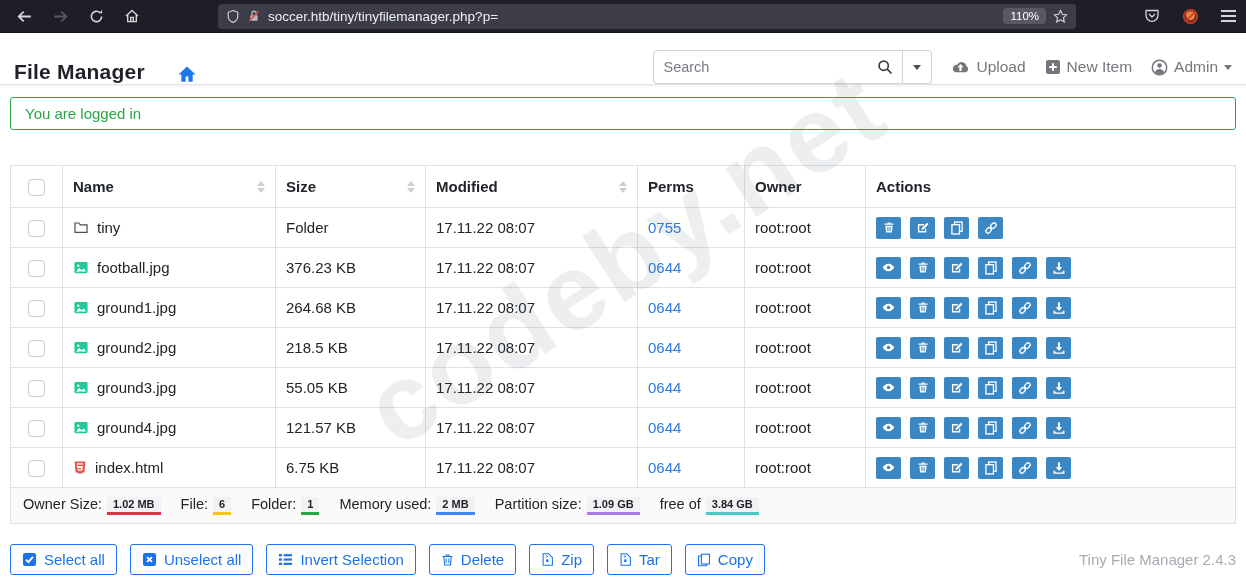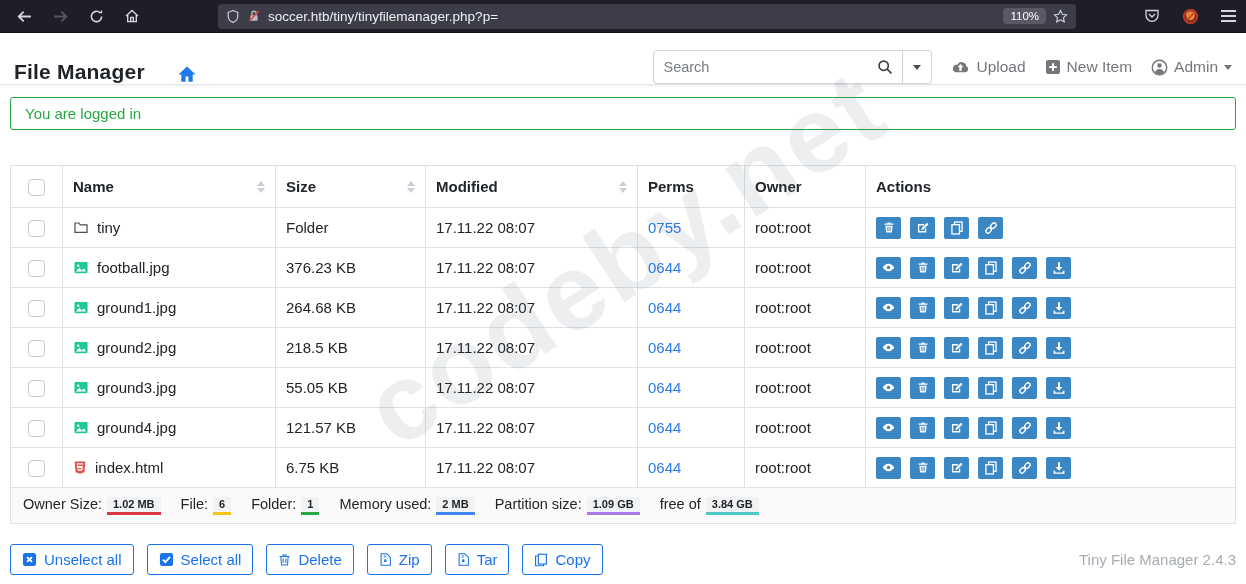--- a/index.html
+++ b/index.html
@@ -760,33 +760,46 @@
     </tfoot>
   </table>
 </div>
 
 <div class="toolbar">
   <span id="toolbar-buttons" style="display:flex;gap:13px">
       <button class="tb-btn">
         <span class="ic">
           <svg viewBox="0 0 16 16" width="15" height="15">
             <rect x="1" y="1" width="14" height="14" rx="2.5" fill="#1a73e8"></rect>
+            <path d="M4.3 8.3l2.5 2.5 4.9-5.5" stroke="#fff" stroke-width="2" fill="none"></path>
+          </svg>
+        </span>
+        <span>Select all</span>
+      </button>
+      <button class="tb-btn">
+        <span class="ic">
+          <svg viewBox="0 0 16 16" width="15" height="15">
+            <rect x="1" y="1" width="14" height="14" rx="2.5" fill="#1a73e8"></rect>
             <path d="M5.4 5.4l5.2 5.2M10.6 5.4l-5.2 5.2" stroke="#fff" stroke-width="2"></path>
           </svg>
         </span>
         <span>Unselect all</span>
       </button>
       <button class="tb-btn">
         <span class="ic">
-          <svg viewBox="0 0 16 16" width="15" height="15">
-            <rect x="1" y="1" width="14" height="14" rx="2.5" fill="#1a73e8"></rect>
-            <path d="M4.3 8.3l2.5 2.5 4.9-5.5" stroke="#fff" stroke-width="2" fill="none"></path>
+          <svg viewBox="0 0 16 16" width="15" height="15" fill="#1a73e8">
+            <rect x="1" y="2.2" width="3.2" height="2.5"></rect>
+            <rect x="1" y="6.8" width="3.2" height="2.5"></rect>
+            <rect x="1" y="11.4" width="3.2" height="2.5"></rect>
+            <rect x="6" y="2.3" width="9" height="2.3"></rect>
+            <rect x="6" y="6.9" width="9" height="2.3"></rect>
+            <rect x="6" y="11.5" width="9" height="2.3"></rect>
           </svg>
         </span>
-        <span>Select all</span>
+        <span>Invert Selection</span>
       </button>
       <button class="tb-btn">
         <span class="ic">
           <svg viewBox="0 0 16 16" width="13" height="14" fill="none" stroke="#1a73e8" stroke-width="1.3">
             <path d="M1.8 3.6h12.4M6 3.6V1.8h4v1.8M3.5 3.6l.8 10.6h7.4l.8-10.6M6.3 6.2v5.4M9.7 6.2v5.4"></path>
           </svg>
         </span>
         <span>Delete</span>
       </button>
       <button class="tb-btn">

